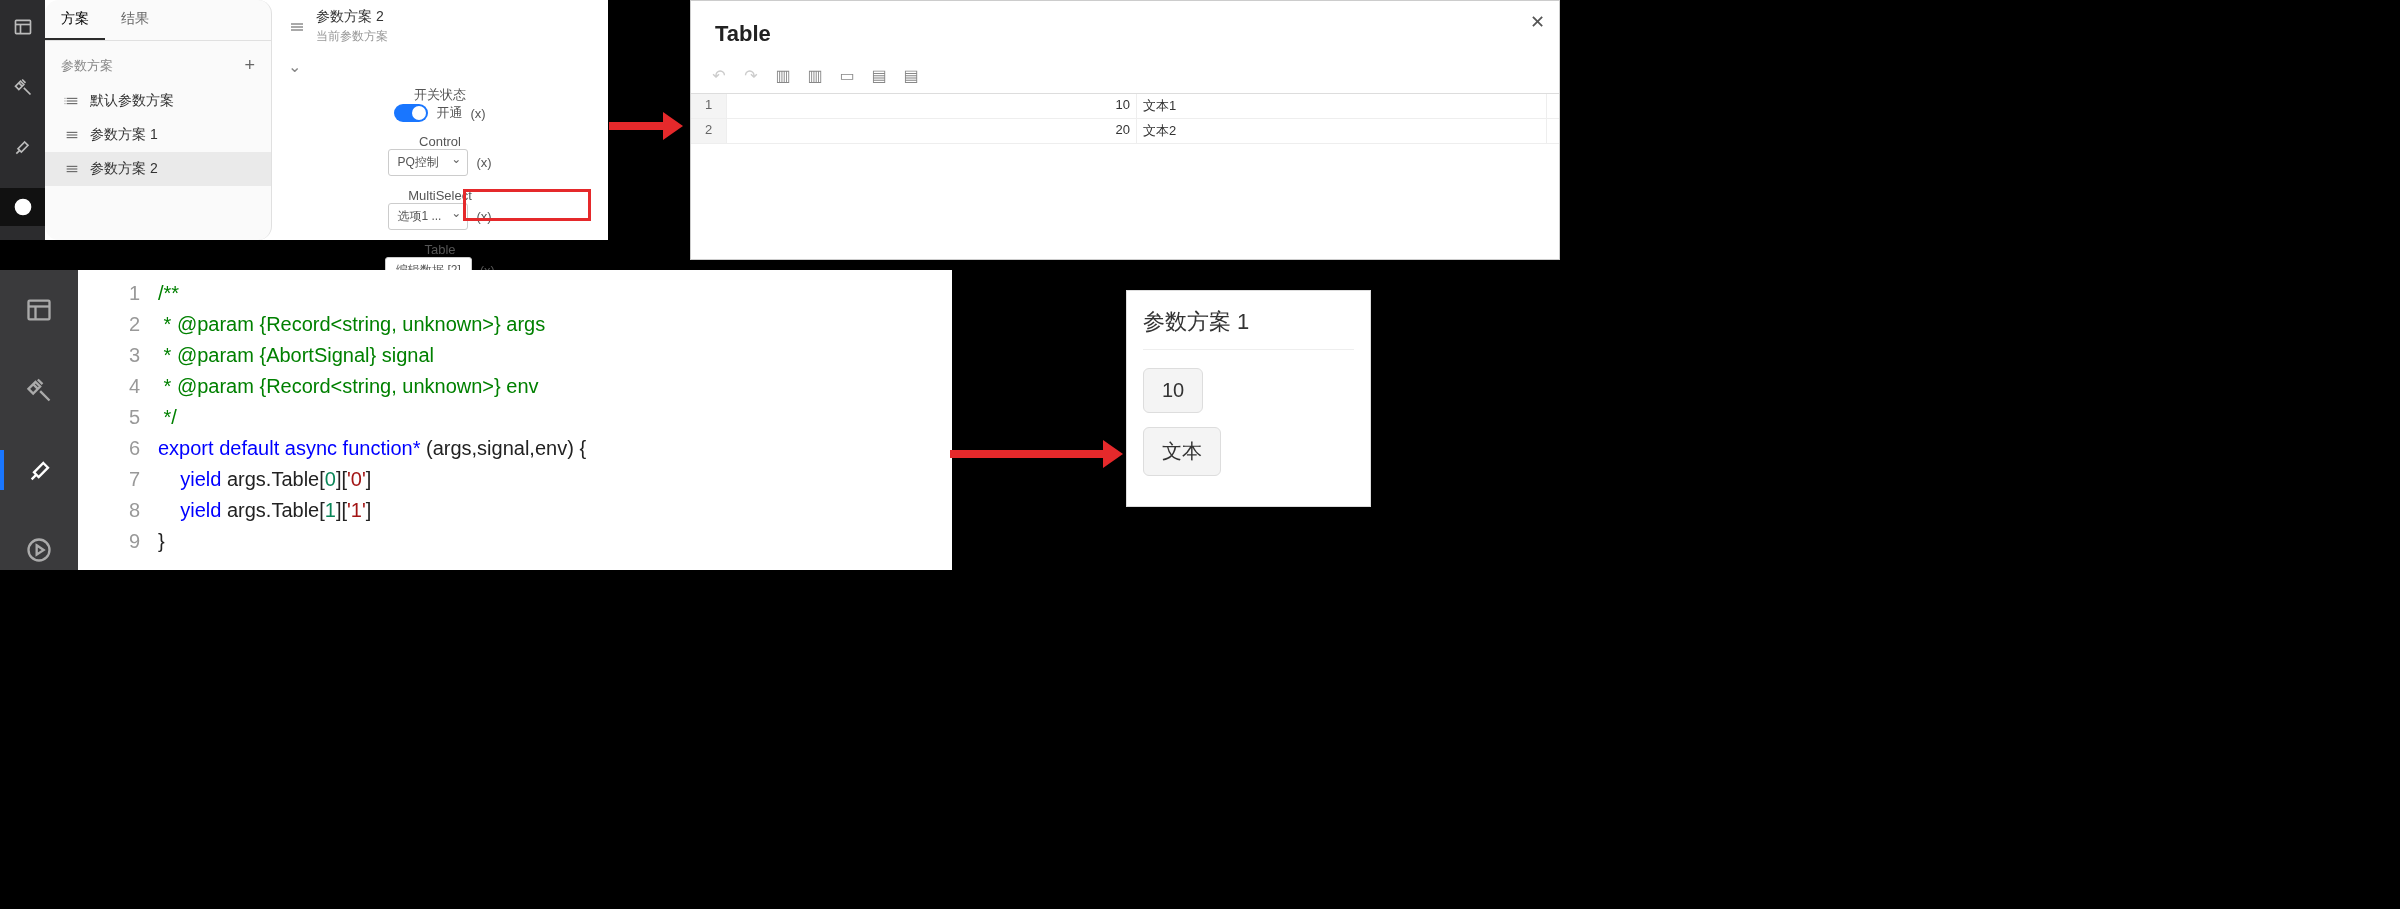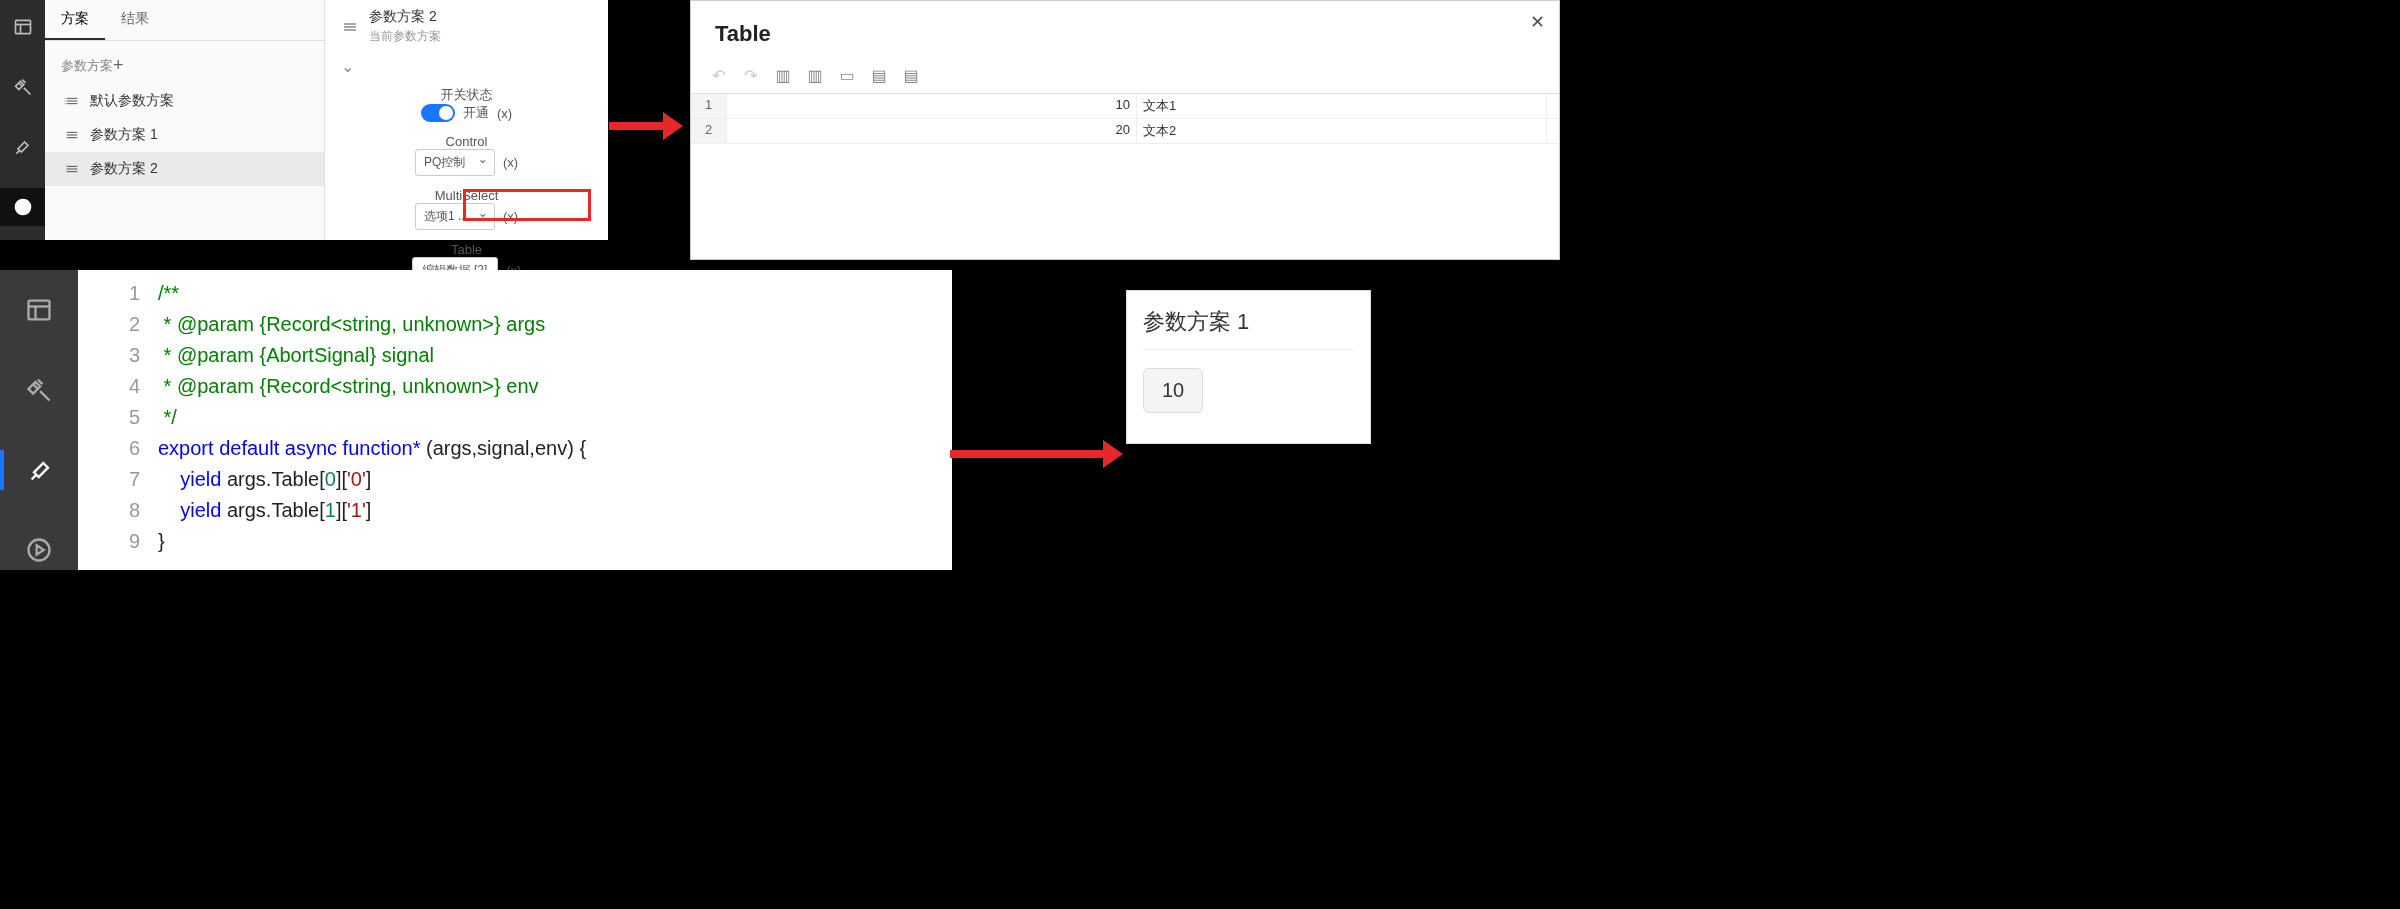--- a/index.html
+++ b/index.html
@@ -6,25 +6,25 @@
   body { background: #000; width: 2400px; height: 909px; position: relative; overflow: hidden; }
 
   
   .panel1 { position: absolute; left: 0; top: 0; width: 608px; height: 240px; background: #fff; display: flex; }
   .iconbar { width: 45px; background: #2c2c2e; display: flex; flex-direction: column; align-items: center; padding-top: 8px; gap: 22px; }
   .iconbar .ic { width: 45px; height: 38px; display: flex; align-items:center; justify-content:center; color:#bbb; cursor:pointer; }
   .iconbar .ic svg { width:20px; height:20px; stroke:#bbb; fill:none; stroke-width:2; }
   .iconbar .ic.active { background:#111; }
   .iconbar .ic.active svg { stroke:#fff; fill:#fff; }
 
-  .listpanel { width: 280px; background:#fafafa; border-right:1px solid #e0e0e0; }
+  .listpanel { width: 227px; background:#fafafa; border-right:1px solid #e0e0e0;border-radius:14px; }
   .tabs { display:flex; border-bottom:1px solid #e0e0e0; }
   .tab { padding:10px 16px; font-size:14px; color:#666; cursor:pointer; }
   .tab.active { color:#000; border-bottom:2px solid #2c2c2c; }
-  .listhdr { display:flex; align-items:center; padding:14px 16px 8px; font-size:13px; color:#888; }
+  .listhdr { display:flex; justify-content:space-between; align-items:center; padding:14px 16px 8px; font-size:13px; color:#888; }
   .listhdr .plus { font-size:18px; color:#666; cursor:pointer; }
   .sitem { display:flex; align-items:center; padding:8px 19px; font-size:14px; color:#333; cursor:pointer; gap:10px; }
   .sitem.sel { background:#eaeaea; }
   .sitem svg { width:16px; height:16px; stroke:#555; fill:none; stroke-width:1.5; }
 
   .proppanel { flex:1; background:#fff; padding:0 16px; }
   .prophdr { display:flex; align-items:center; gap:10px; padding:8px 0; }
   .prophdr svg { width:18px; height:18px; stroke:#555; fill:none; stroke-width:1.5; }
   .prophdr .pt { font-size:14px; color:#333; }
   .prophdr .ps { font-size:12px; color:#999; display:block; margin-top:2px; }
@@ -272,13 +272,14 @@
 </div>
 
 <div class="arrow ar2">
     <div class="shaft"></div>
     <div class="head"></div>
   </div>
 
 <div class="panel4">
   <div class="pttl">参数方案 1</div>
   <div><span class="chip">10</span></div>
+  <div><span class="chip">文本</span></div>
 </div>
 
 </body></html>

